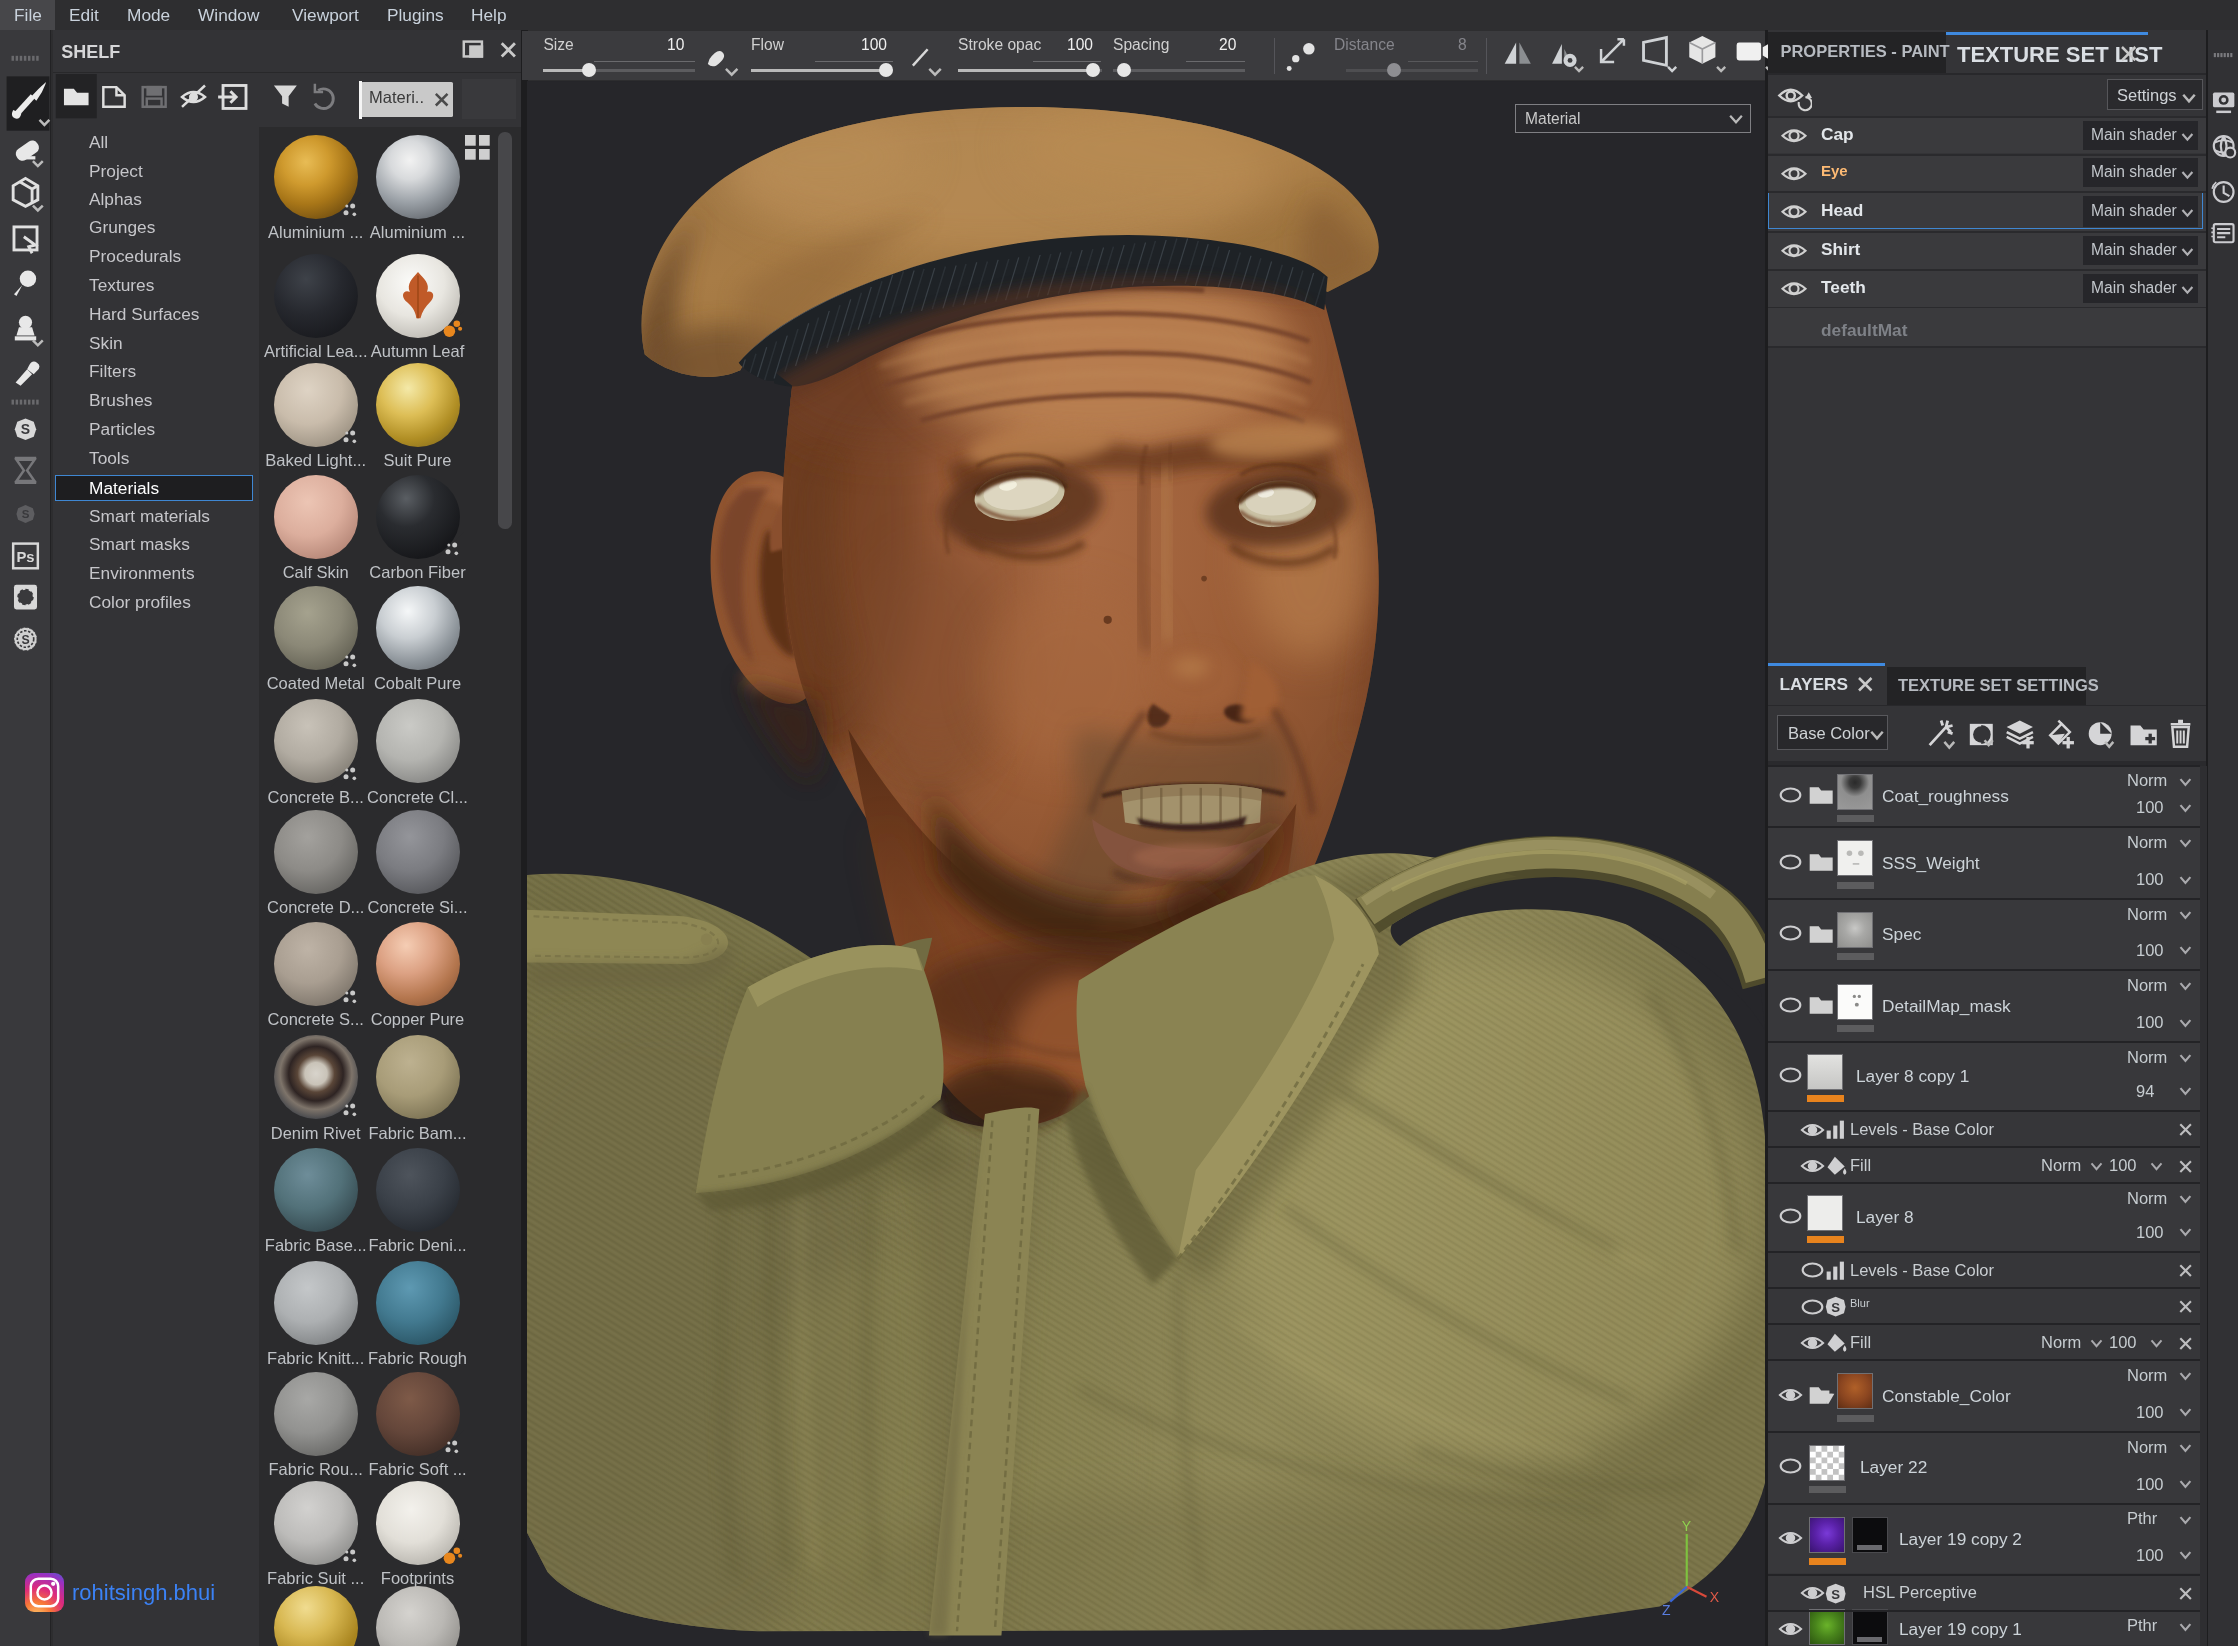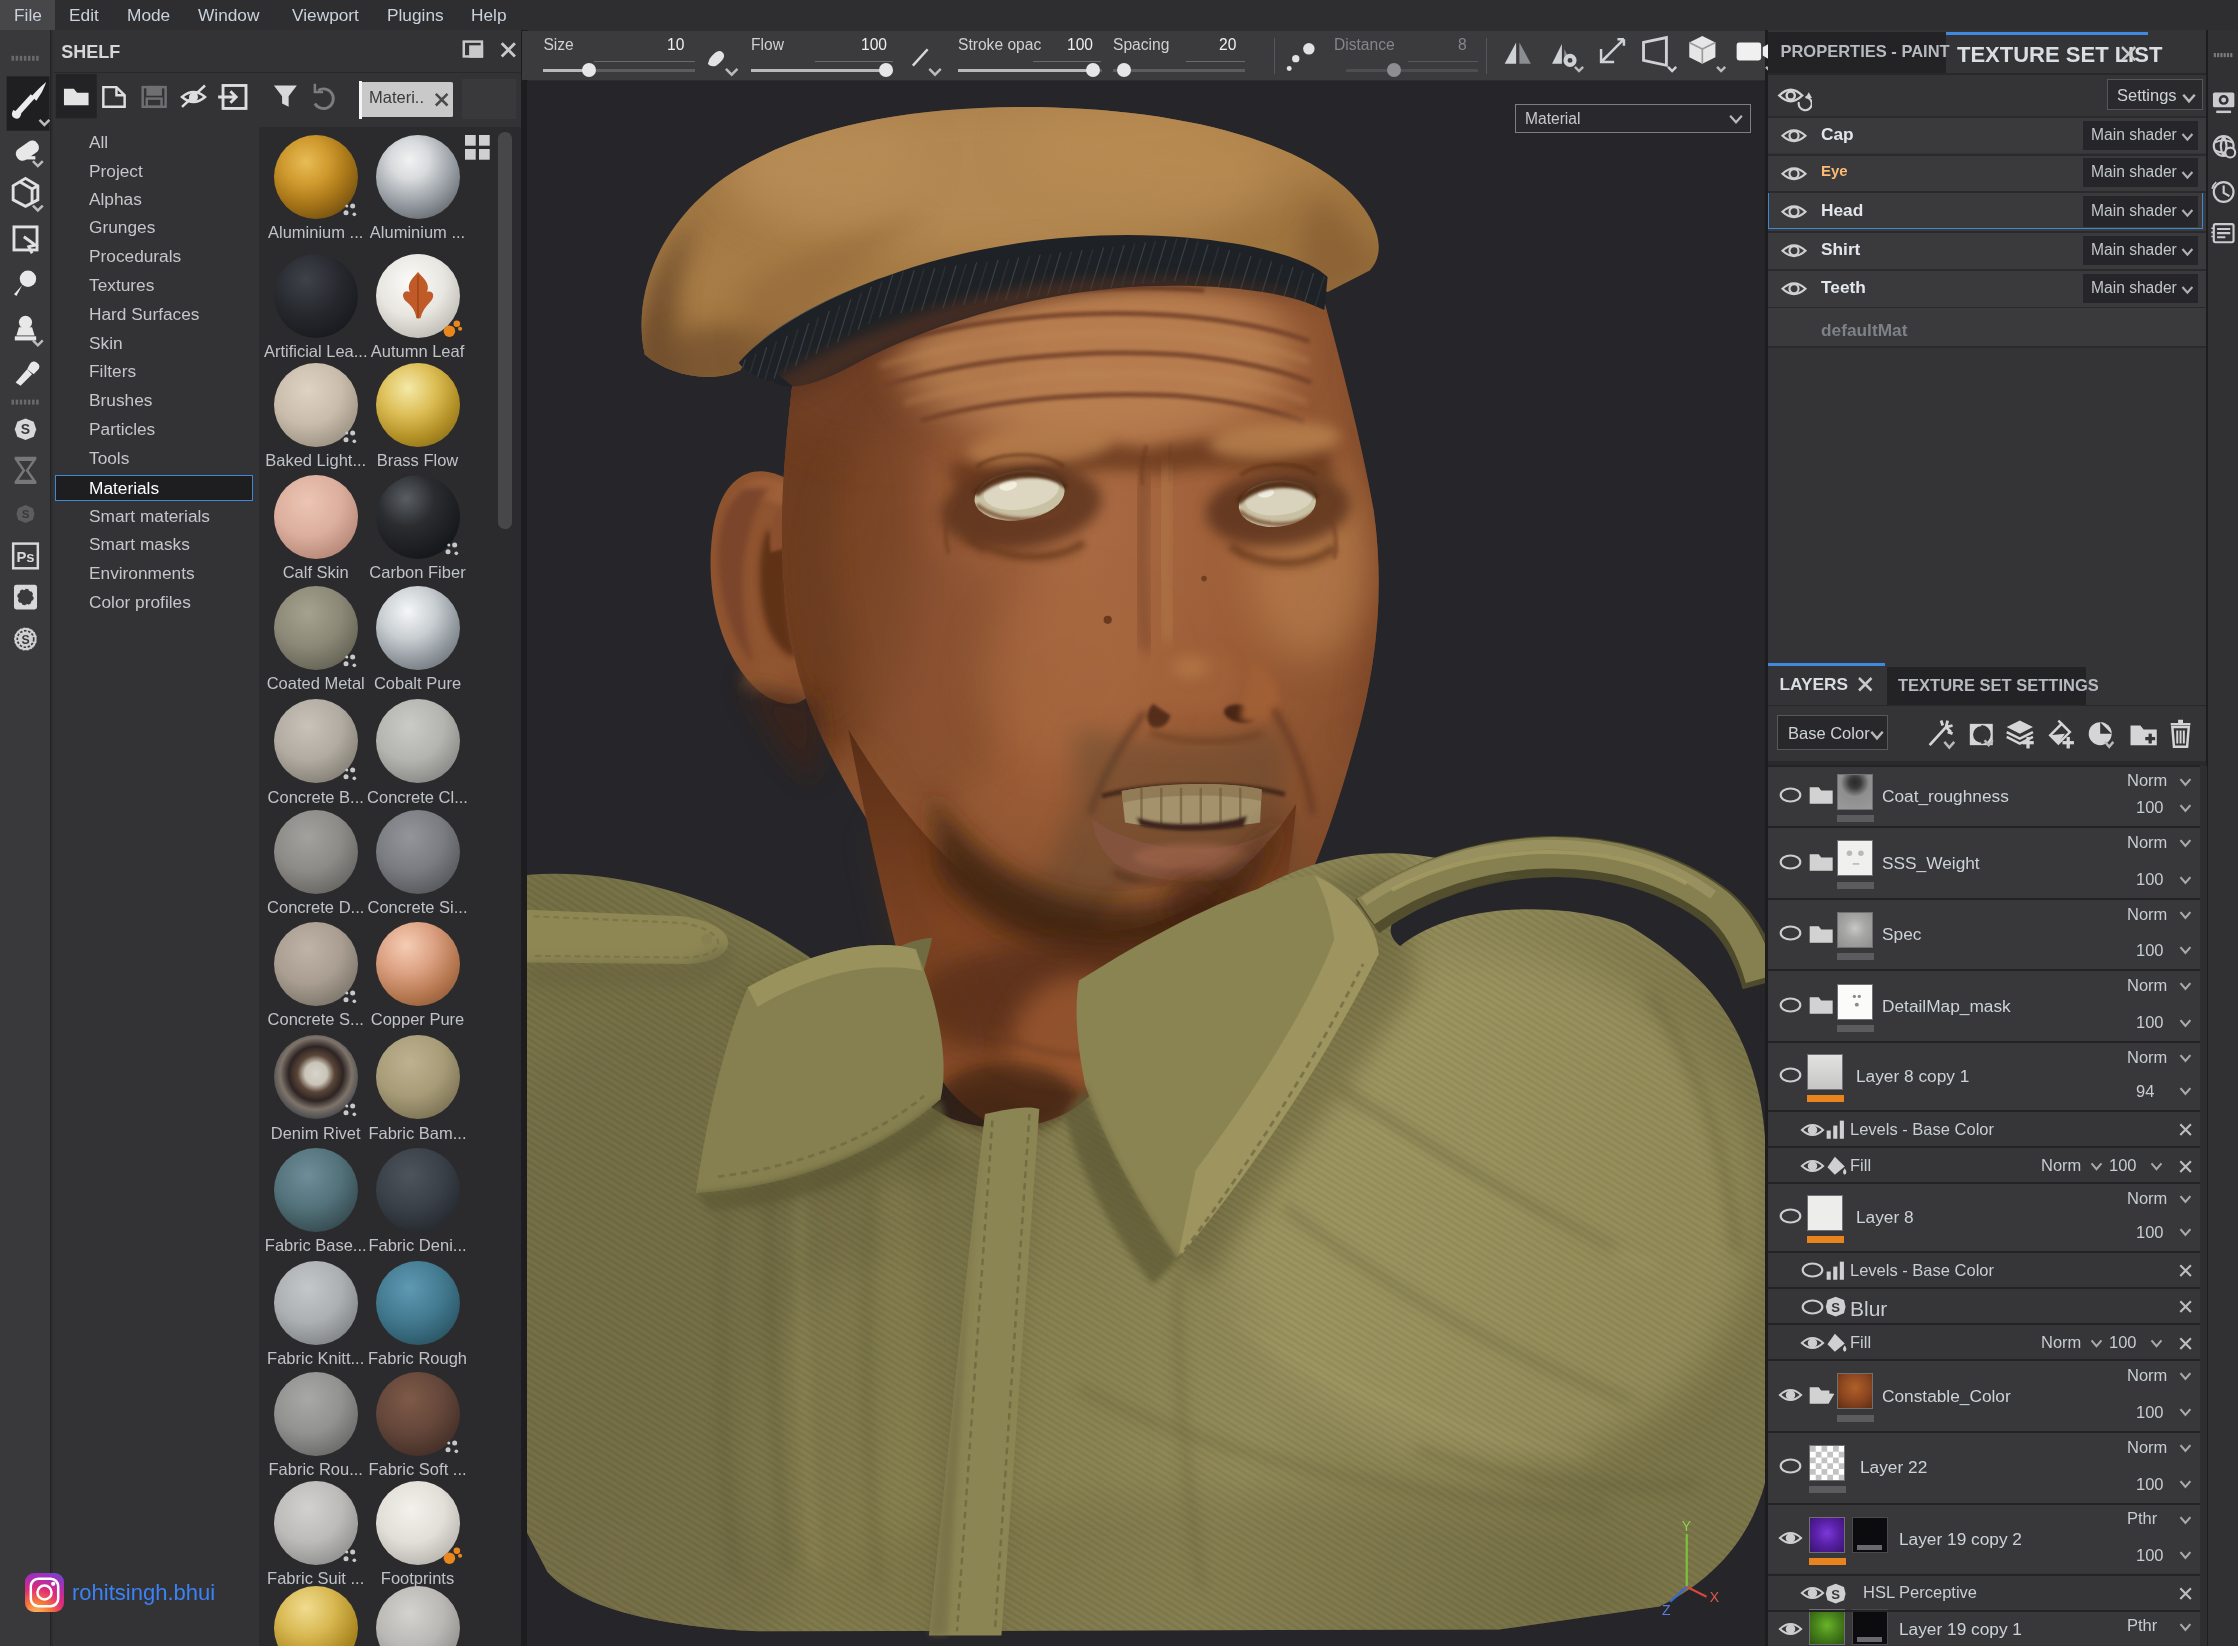--- a/index.html
+++ b/index.html
@@ -237,21 +237,21 @@
 <div class="sph" style="left:15px;top:236px;background:radial-gradient(circle at 40% 32%, #ded3c4 0%, #c9bcab 45%, #968c7d 85%);"></div>
 <div style="position:absolute;left:72px;top:293px;width:30px;height:30px;background:#2b2b2d;clip-path:polygon(100% 0,100% 100%,0 100%);"></div>
 <svg width="20" height="20" style="position:absolute;left:82px;top:301px;" fill="#c8c8c8" viewBox="0 0 24 24">
           <circle cx="6" cy="14" r="3"></circle>
           <circle cx="14" cy="6" r="3"></circle>
           <circle cx="16" cy="16" r="2.2"></circle>
           <circle cx="7" cy="6" r="1.8"></circle>
         </svg>
 <div class="slab" style="left:-0.8px;top:324px;">Baked Light...</div>
 <div class="sph" style="left:117px;top:236px;background:radial-gradient(circle at 38% 30%, #f4e9a8 0%, #ddbe56 35%, #b08e24 65%, #77601a 95%);"></div>
-<div class="slab" style="left:101px;top:324px;">Brass Flow</div>
+<div class="slab" style="left:101px;top:324px;">Suit Pure</div>
 <div class="sph" style="left:15px;top:348px;background:radial-gradient(circle at 40% 32%, #ecc5b4 0%, #dcae9d 45%, #b08172 85%);"></div>
 <div class="slab" style="left:-0.8px;top:436px;">Calf Skin</div>
 <div class="sph" style="left:117px;top:348px;background:radial-gradient(circle at 36% 28%, #5a5e63 0%, #2a2c30 35%, #17181b 75%);"></div>
 <div style="position:absolute;left:175px;top:405px;width:30px;height:30px;background:#2b2b2d;clip-path:polygon(100% 0,100% 100%,0 100%);"></div>
 <svg width="20" height="20" style="position:absolute;left:184px;top:413px;" fill="#c8c8c8" viewBox="0 0 24 24">
           <circle cx="6" cy="14" r="3"></circle>
           <circle cx="14" cy="6" r="3"></circle>
           <circle cx="16" cy="16" r="2.2"></circle>
           <circle cx="7" cy="6" r="1.8"></circle>
         </svg>
@@ -1084,21 +1084,21 @@
         </svg>
 <div style="position:absolute;left:0;top:1221px;width:432px;height:1.6px;background:#232326;"></div>
 <div style="position:absolute;left:0;top:1259px;width:432px;height:35px;background:#363639;"></div>
 <svg width="25" height="18" style="position:absolute;left:32px;top:1268px;" stroke="#cdcdcf" stroke-width="2.6" fill="none" viewBox="0 0 30 22">
           <ellipse cx="15" cy="11" rx="12" ry="8"></ellipse>
         </svg>
 <svg width="21.4" height="21.4" style="position:absolute;left:57px;top:1266px;" viewBox="0 0 26 26">
           <path d="M13 1 L23 5 L25 13 L23 21 L13 25 L3 21 L1 13 L3 5 Z" fill="#cfcfd1"></path>
           <text x="13" y="19" font-size="16" font-weight="bold" fill="#363639" text-anchor="middle">S</text>
         </svg>
-<div class="txt" style="left:82px;top:1267px;font-size:21px;color:#c9ced2;">Blur</div>
+<div class="txt" style="left:82px;top:1267px;font-size:11px;color:#c9ced2;">Blur</div>
 <svg width="18" height="18" style="position:absolute;left:409px;top:1268px;" stroke="#bdbdbf" stroke-width="2.6" fill="none" viewBox="0 0 22 22">
           <path d="M4 4 L17 17 M17 4 L4 17"></path>
         </svg>
 <div style="position:absolute;left:0;top:1257px;width:432px;height:1.6px;background:#232326;"></div>
 <div style="position:absolute;left:0;top:1295px;width:432px;height:35px;background:#363639;"></div>
 <svg width="25" height="18" style="position:absolute;left:32px;top:1304px;" stroke="#cdcdcf" stroke-width="2.4" fill="none" viewBox="0 0 30 22">
           <path d="M2 11 q13 -12 26 0 q-13 12 -26 0 Z"></path>
           <circle cx="15" cy="11" r="4.6" fill="#cdcdcf"></circle>
         </svg>
 <svg width="23" height="21.4" style="position:absolute;left:57px;top:1302px;" fill="#d0d0d2" viewBox="0 0 28 26">

